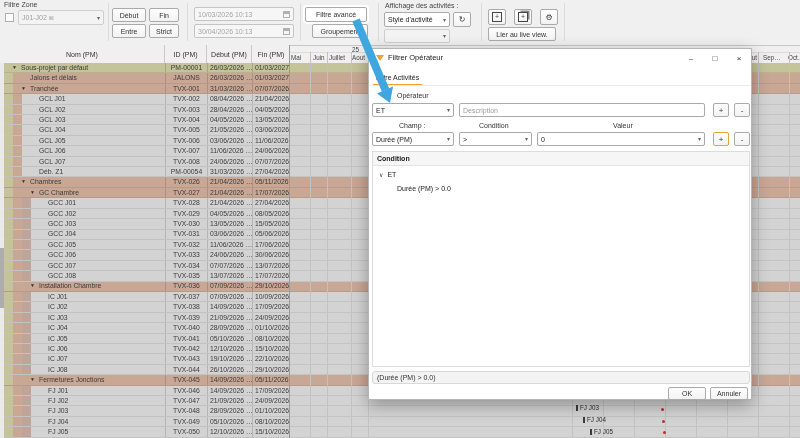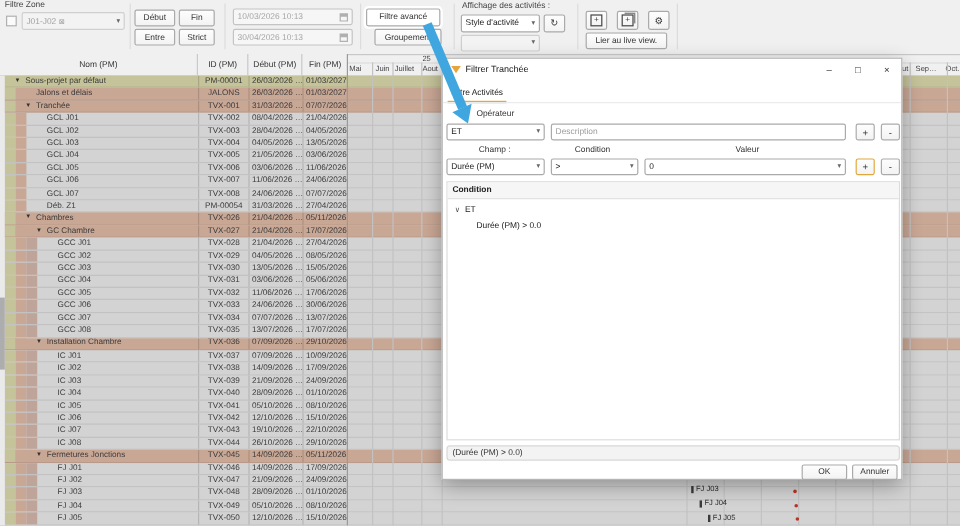--- a/index.html
+++ b/index.html
@@ -686,21 +686,21 @@
     </div>
   <div id="vscroll" class="abs">
     <div id="vthumb" class="abs"></div>
   </div>
   <div id="tbl-gantt-sep" class="abs"></div>
 
   <div id="dialog" class="abs">
     <div id="dlg-icon" class="abs">
         <div class="funnel"></div>
       </div>
-    <span id="dlg-title" class="abs">Filtrer Tranchée</span>
+    <span id="dlg-title" class="abs">Filtrer Opérateur</span>
     <div class="abs winbtn" style="left:314px;">–</div>
     <div class="abs winbtn" style="left:338px;">□</div>
     <div class="abs winbtn" style="left:362px;">×</div>
 
     <div id="dlg-tab" class="abs">Filtre Activités</div>
     <div id="dlg-tabline" class="abs"></div>
 
     <span class="abs dlg-label" style="left:28px;top:43px;">Opérateur</span>
     <div class="abs combo" style="left:3px;top:54px;width:82px;height:14px;">
       <span>ET</span>

